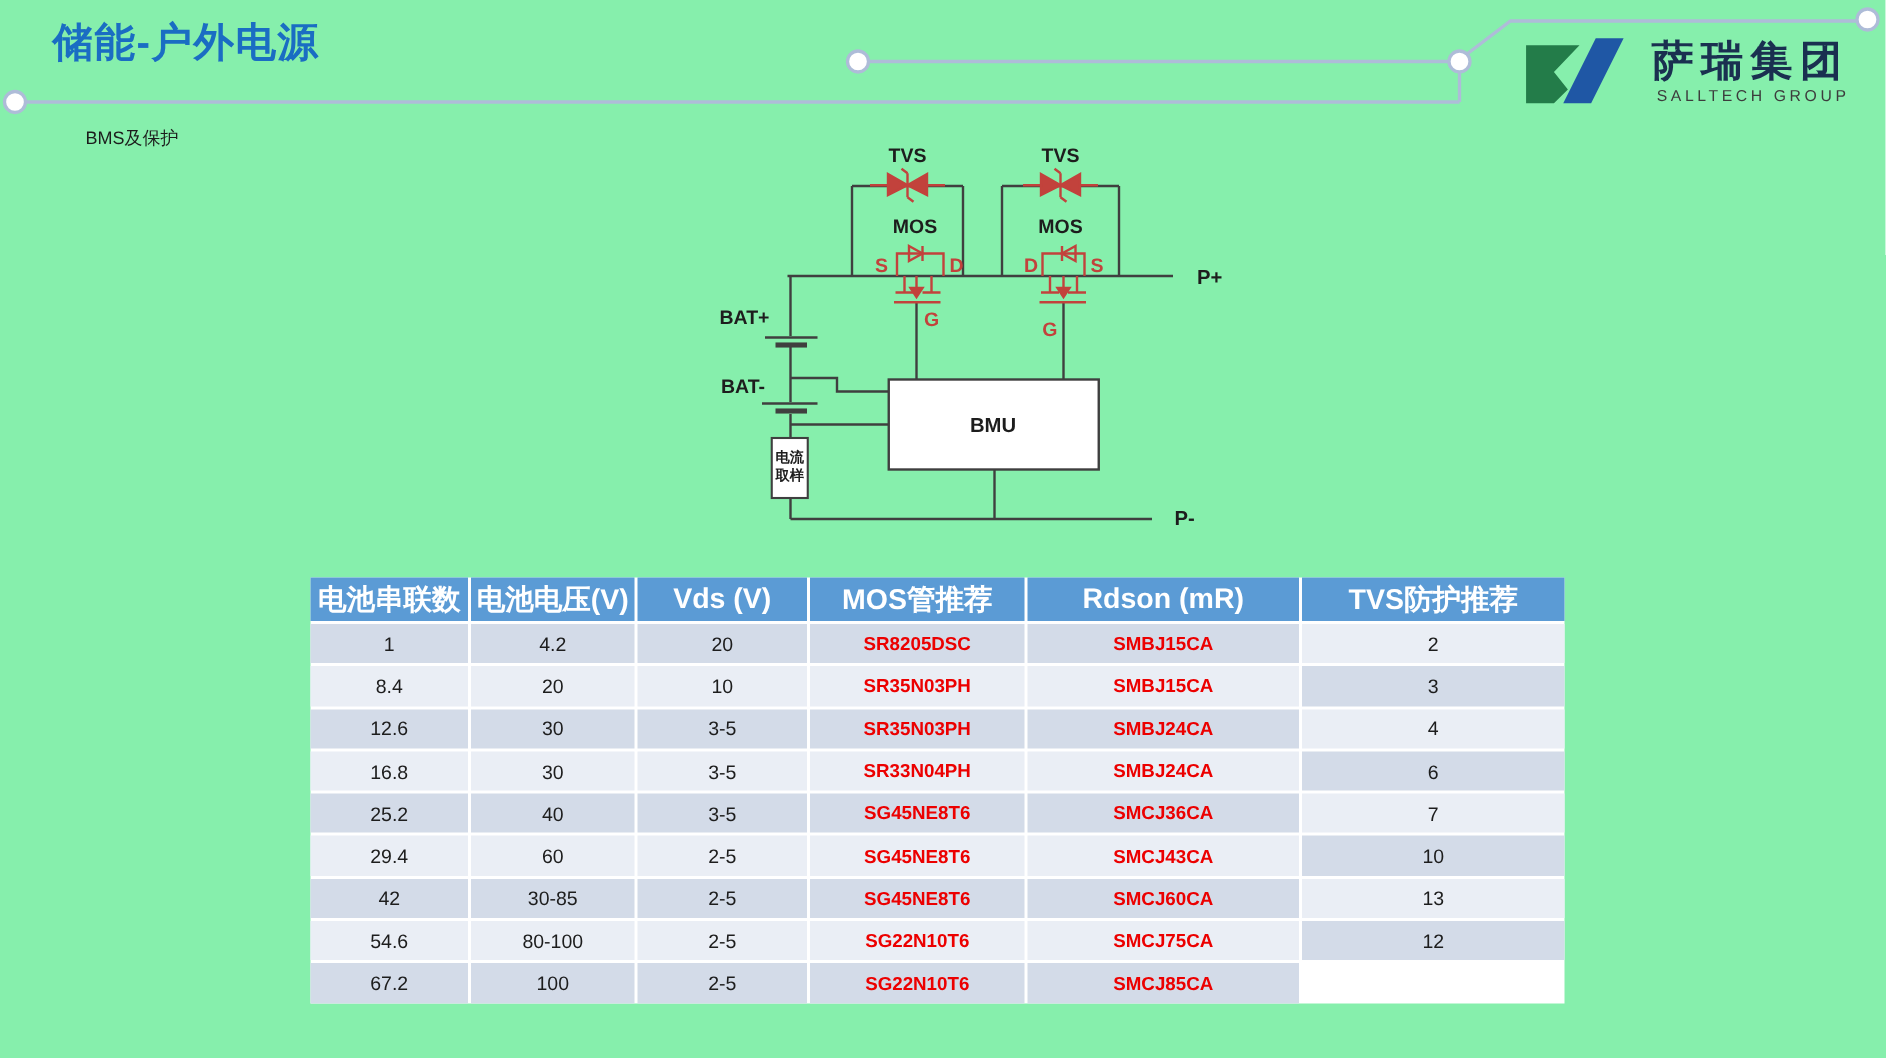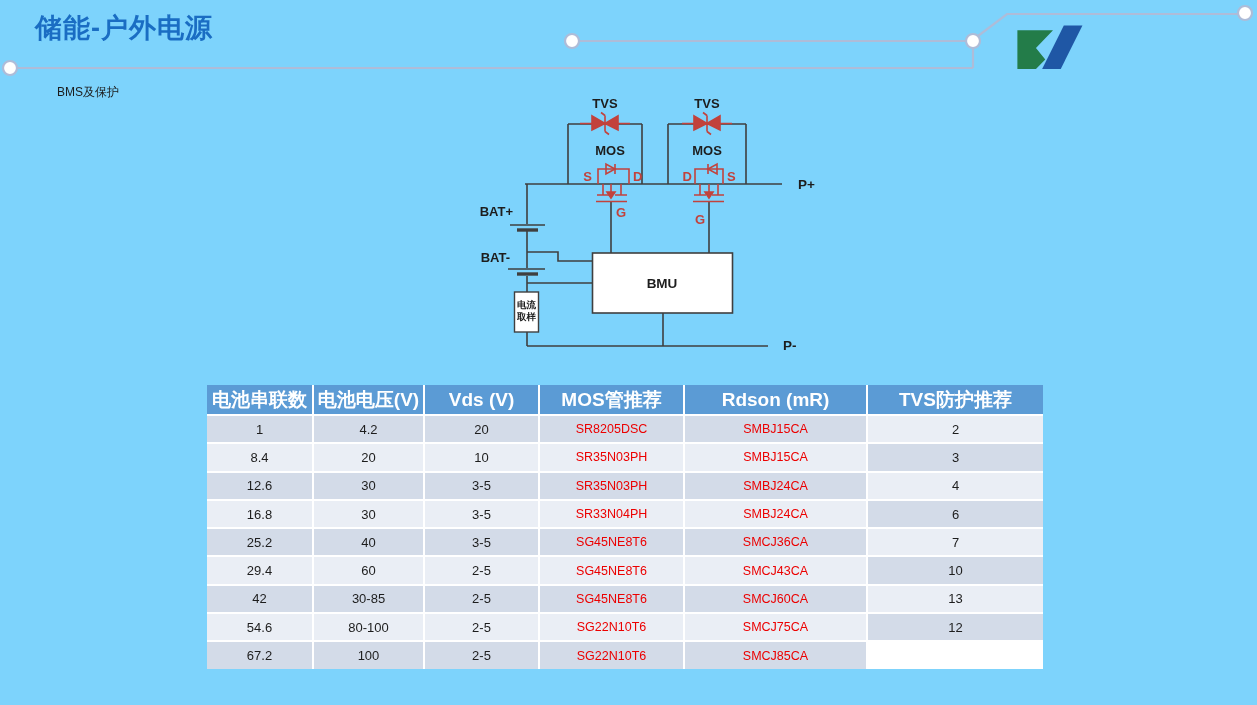--- a/index.html
+++ b/index.html
@@ -1,17 +1,17 @@
 <!DOCTYPE html>
 <html><head>
 <meta charset="utf-8">
 <style>
   html,body{margin:0;padding:0;background:#fff;}
   .slide{
-    position:relative;width:1257px;height:705px;background:#7dd3fc;overflow:hidden;
+    position:relative;width:1257px;height:705px;background:#86efac;overflow:hidden;
     font-family:"Liberation Sans",sans-serif;
     text-align:right;
   }
   .page-title{
     position:absolute;left:35px;top:10px;font-size:27px;font-weight:bold;
     color:#1a6dc3;letter-spacing:1px;
   }
   .page-subtitle{
     position:absolute;left:57px;top:84px;font-size:12px;color:#1c1c1c;
   }
@@ -28,21 +28,21 @@
     position:absolute;left:207px;top:385px;
     display:grid;
     grid-template-columns:105px 109px 113px 143px 181px 175px;
     grid-template-rows:29px repeat(9,26.3px);
     gap:2px;background:#ffffff;
   }
   .cell{display:flex;align-items:center;justify-content:center;font-size:13px;color:#1d1d1d;}
   .th{background:#5b9bd5;color:#ffffff;font-weight:bold;font-size:19px;}
   .dark{background:#d3dbe8;}
   .light{background:#eaeef5;}
-  .red{color:#ec0000;font-weight:normal;font-size:12.5px;}
+  .red{color:#ec0000;font-weight:bold;font-size:12.5px;}
 </style>
 </head>
 <body>
 
 <div class="slide">
 
   <svg class="decor" width="1257" height="120" viewBox="0 0 1257 120">
     <g stroke="#aebcd8" stroke-width="2.2" fill="none">
       <line x1="17" y1="68" x2="973" y2="68"></line>
       <line x1="579" y1="41" x2="966" y2="41"></line>
@@ -56,20 +56,24 @@
   </svg>
 
   <div class="page-title">储能-户外电源</div>
   <div class="page-subtitle">BMS及保护</div>
 
   <div class="logo">
     <svg width="78" height="48" viewBox="0 0 100 62">
       <polygon points="4,8 50,8 28,31 40,46 28,58 4,58" fill="#237c49"></polygon>
       <polygon points="64,2 88,2 60,58 36,58" fill="#1f57a5"></polygon>
     </svg>
+    <div class="logo-text">
+      <span class="logo-cn">萨瑞集团</span>
+      <span class="logo-en">SALLTECH GROUP</span>
+    </div>
   </div>
 
   <svg class="circuit" width="380" height="275" viewBox="455 85 380 275">
 
     <g stroke="#3f3f3f" stroke-width="1.6" fill="none">
       <line x1="525" y1="184" x2="782" y2="184"></line>
       <line x1="527" y1="346" x2="768" y2="346"></line>
       <path d="M527,184 V224 M527,231 V268 M527,276 V292 M527,332 V346"></path>
       <path d="M568,124 V184 M568,124 H642 M642,124 V184"></path>
       <path d="M668,124 V184 M668,124 H746 M746,124 V184"></path>

